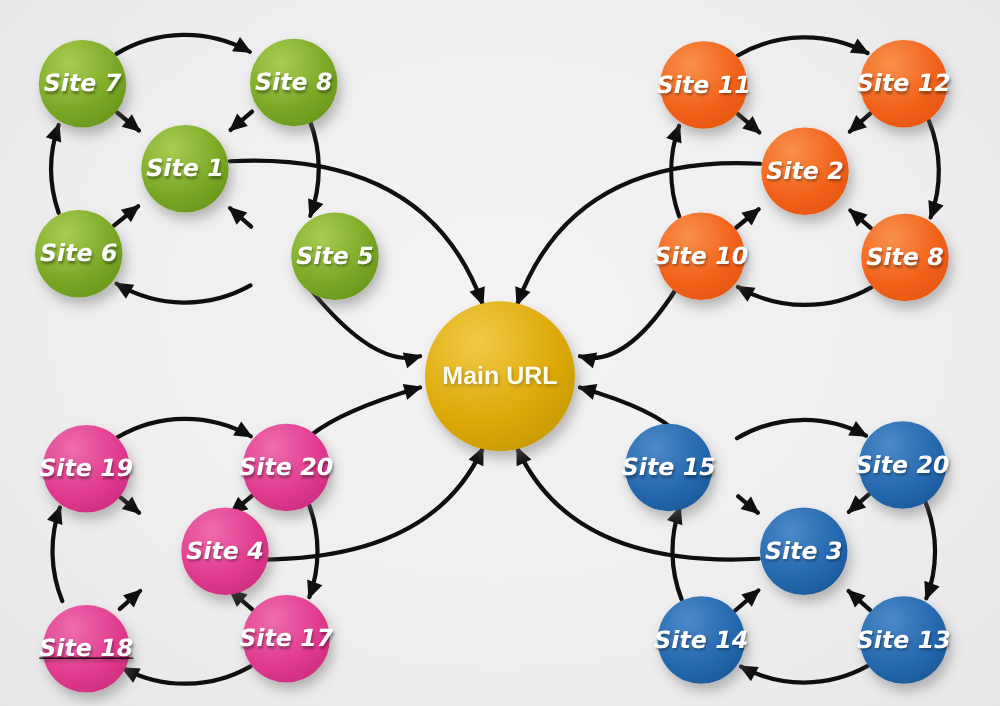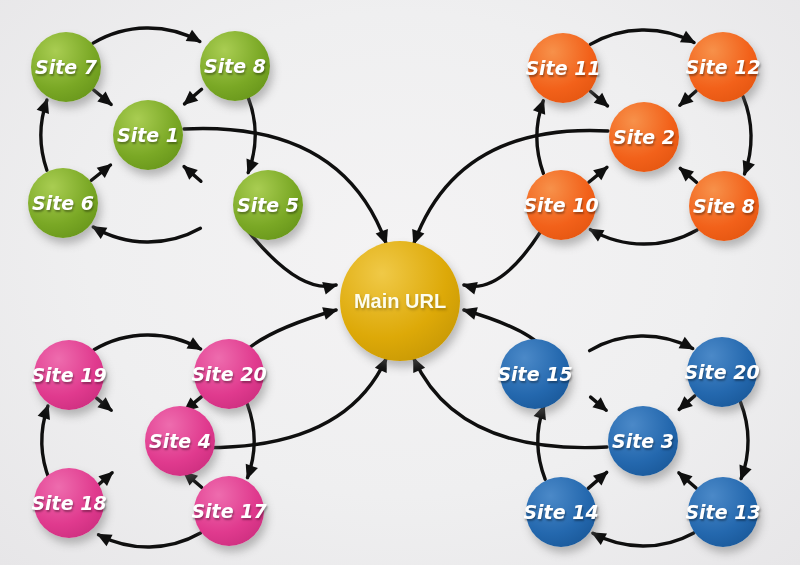--- a/index.html
+++ b/index.html
@@ -121,21 +121,21 @@
       </div>
       <div class="node" style="left: 34px; top: 340px; width: 70px; height: 70px; background: radial-gradient(circle at 35% 27%, rgb(238, 108, 174) 0%, rgb(224, 58, 142) 55%, rgb(194, 40, 119) 100%);">
         <span class="node-label">Site 19</span>
       </div>
       <div class="node" style="left: 194px; top: 339px; width: 70px; height: 70px; background: radial-gradient(circle at 35% 27%, rgb(238, 108, 174) 0%, rgb(224, 58, 142) 55%, rgb(194, 40, 119) 100%);">
         <span class="node-label">Site 20</span>
       </div>
       <div class="node" style="left: 113px; top: 406px; width: 70px; height: 70px; background: radial-gradient(circle at 35% 27%, rgb(238, 108, 174) 0%, rgb(224, 58, 142) 55%, rgb(194, 40, 119) 100%); margin-left: 32px;">
         <span class="node-label">Site 4</span>
       </div>
-      <div class="node" style="left: 34px; top: 468px; width: 70px; height: 70px; background: radial-gradient(circle at 35% 27%, rgb(238, 108, 174) 0%, rgb(224, 58, 142) 55%, rgb(194, 40, 119) 100%);">
+      <div class="node" style="left: 34px; top: 484px; width: 70px; height: 70px; background: radial-gradient(circle at 35% 27%, rgb(238, 108, 174) 0%, rgb(224, 58, 142) 55%, rgb(194, 40, 119) 100%); text-decoration: underline;">
         <span class="node-label">Site 18</span>
       </div>
       <div class="node" style="left: 194px; top: 476px; width: 70px; height: 70px; background: radial-gradient(circle at 35% 27%, rgb(238, 108, 174) 0%, rgb(224, 58, 142) 55%, rgb(194, 40, 119) 100%);">
         <span class="node-label">Site 17</span>
       </div>
       <div class="node" style="left: 500px; top: 339px; width: 70px; height: 70px; background: radial-gradient(circle at 35% 27%, rgb(75, 137, 200) 0%, rgb(36, 104, 174) 55%, rgb(20, 80, 142) 100%);">
         <span class="node-label">Site 15</span>
       </div>
       <div class="node" style="left: 687px; top: 337px; width: 70px; height: 70px; background: radial-gradient(circle at 35% 27%, rgb(75, 137, 200) 0%, rgb(36, 104, 174) 55%, rgb(20, 80, 142) 100%);">
         <span class="node-label">Site 20</span>

